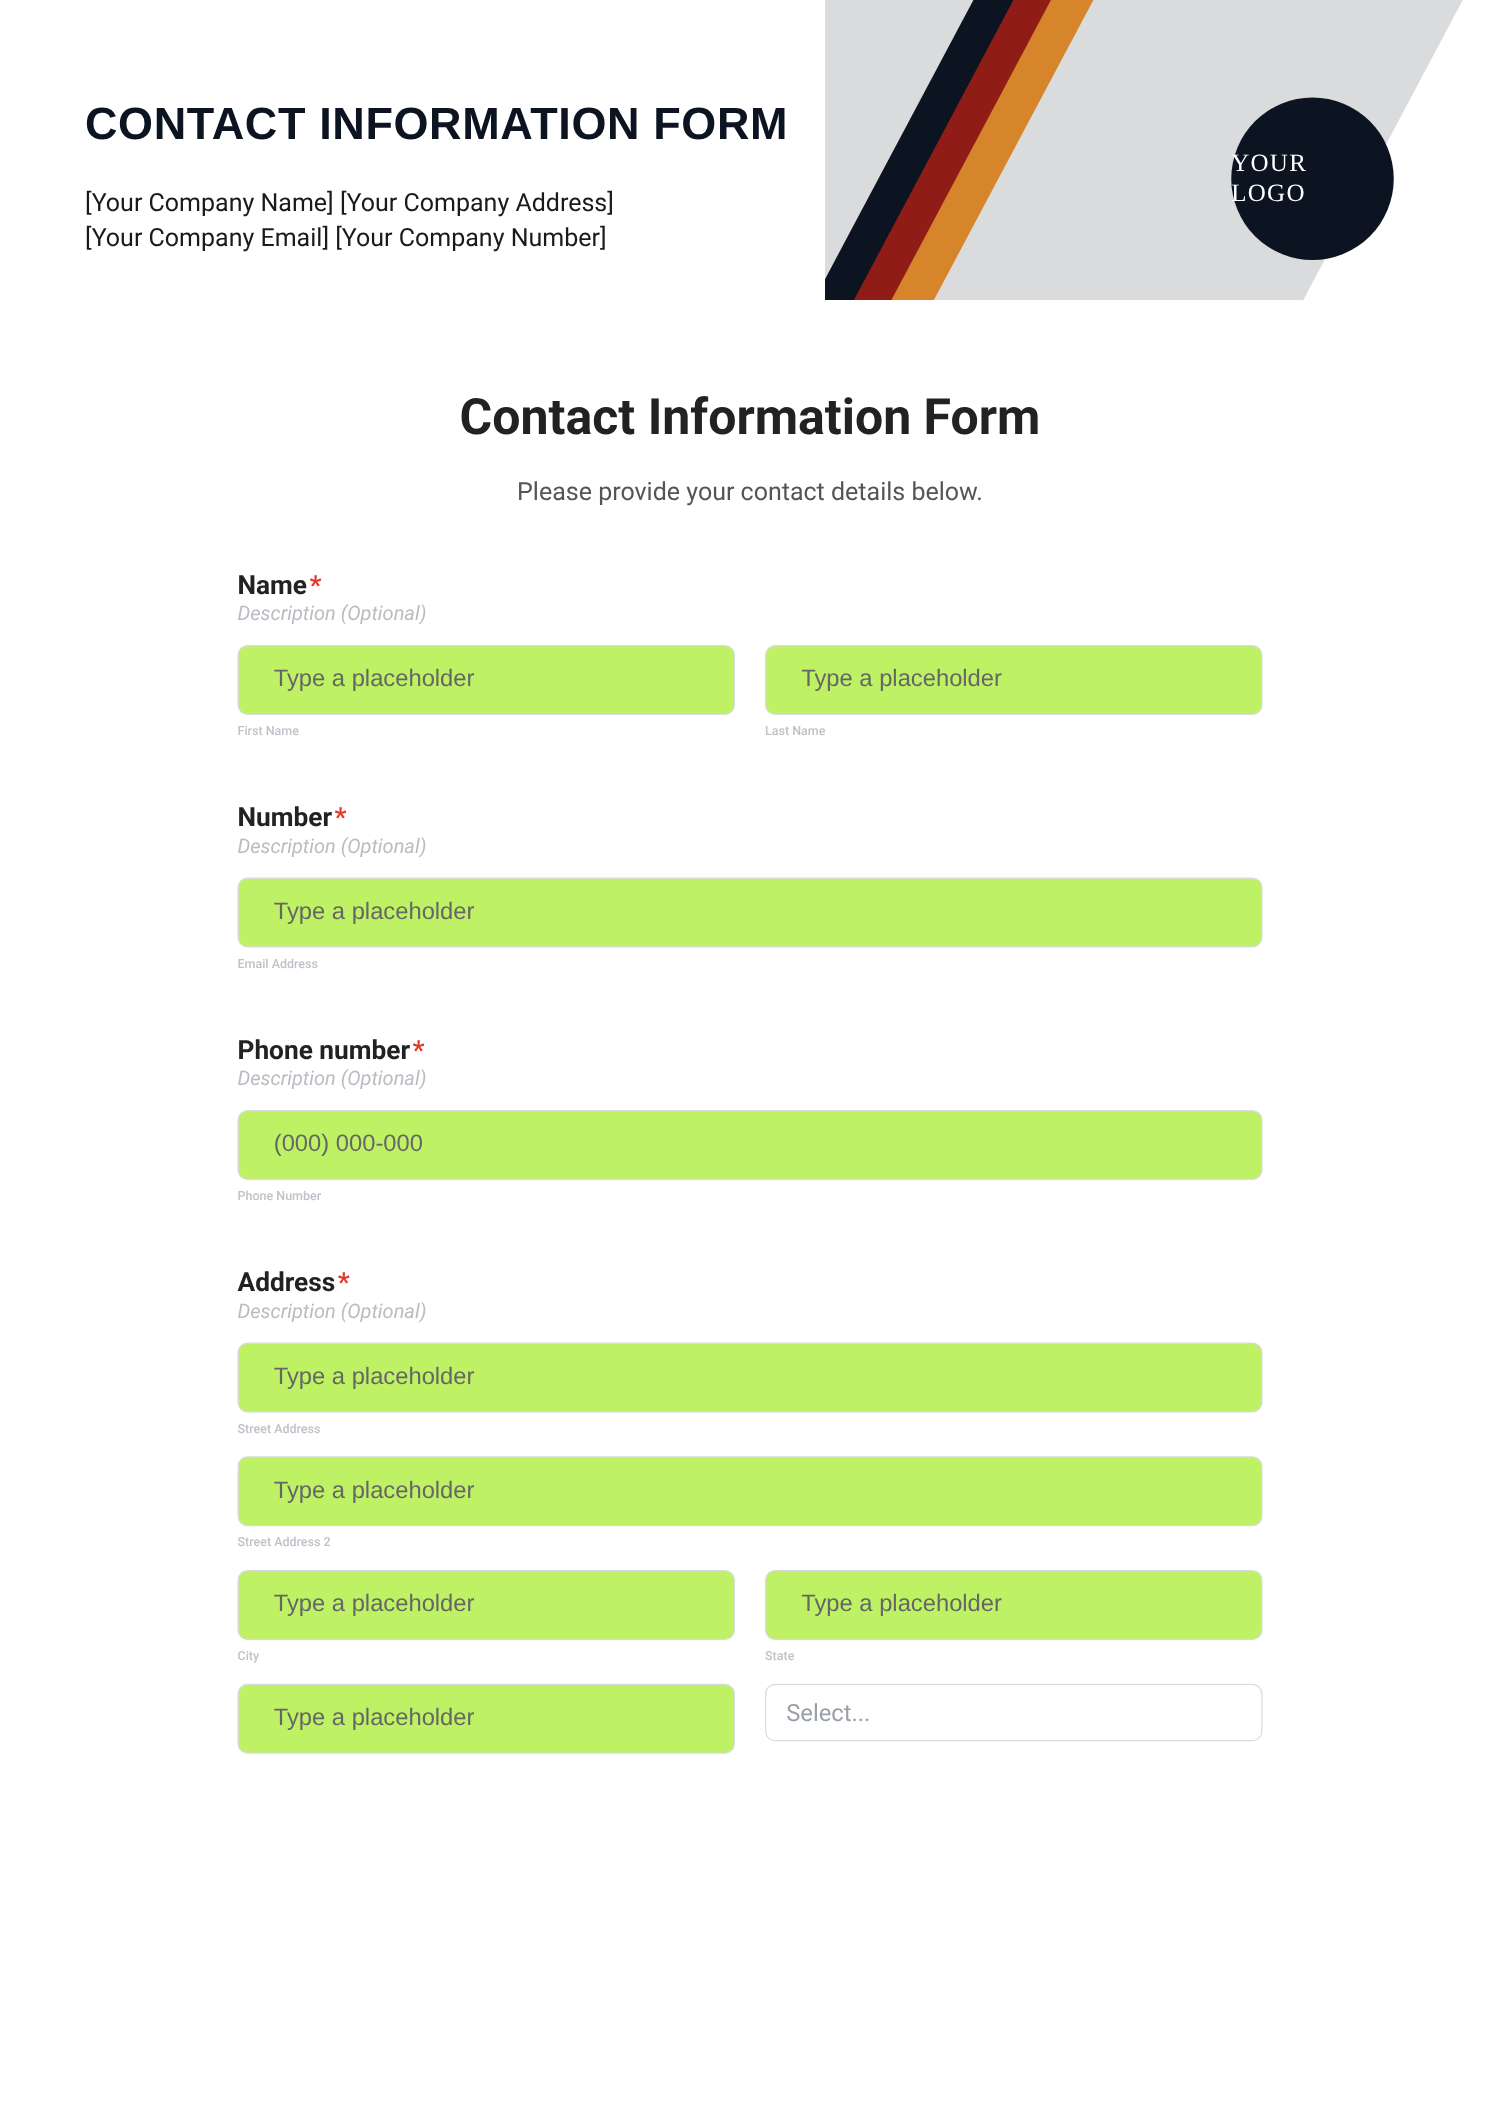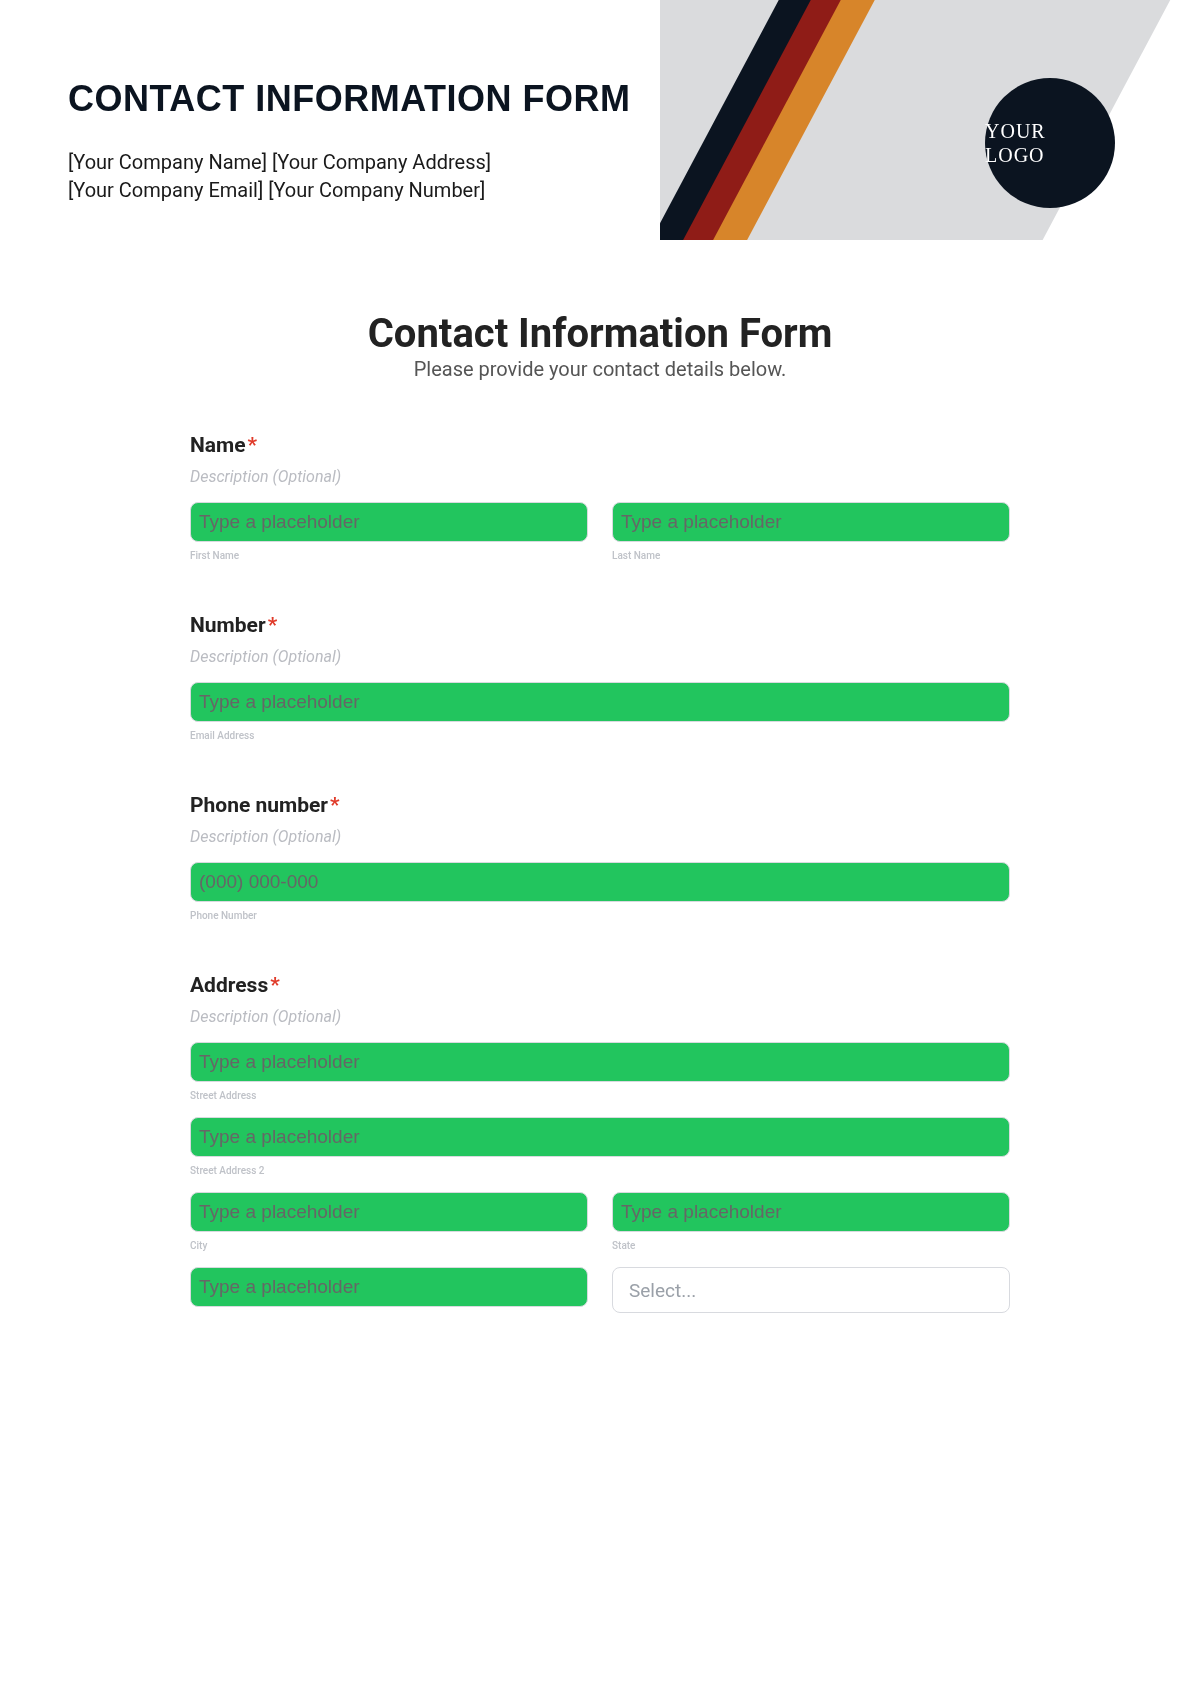--- a/index.html
+++ b/index.html
@@ -86,53 +86,53 @@
   margin: 70px auto 0;
 }
 .form-title {
   text-align: center;
   font-size: 40px;
   font-weight: 700;
   color: #222;
 }
 .form-sub {
   text-align: center;
+  margin-top: 24px;
   font-size: 20px;
   color: #555;
 }
 .field-block {
   margin-top: 52px;
 }
 .field-label {
   font-size: 21px;
   font-weight: 700;
   color: #222;
 }
 .req { color: #e03b2a; margin-left: 2px; }
 .field-desc {
-  margin-top: 10px;
   font-size: 16px;
   color: #babcc2;
   font-style: italic;
 }
 .row {
   display: flex;
   gap: 24px;
   margin-top: 16px;
 }
 .col { flex: 1; }
 .input {
   width: 100%;
-  height: 40px;
+  height: 56px;
   border: 1px solid #d8dadf;
   border-radius: 8px;
-  padding: 0 8px;
+  padding: 0 28px;
   font-size: 19px;
   color: #555;
-  background: #22c55e;
+  background: #bef264;
 }
 .input::placeholder { color: #666; }
 .sublabel {
   margin-top: 8px;
   font-size: 10px;
   color: #bfc2c8;
   font-weight: 500;
 }
 .select-wrap { position: relative; }
 .select-display {

